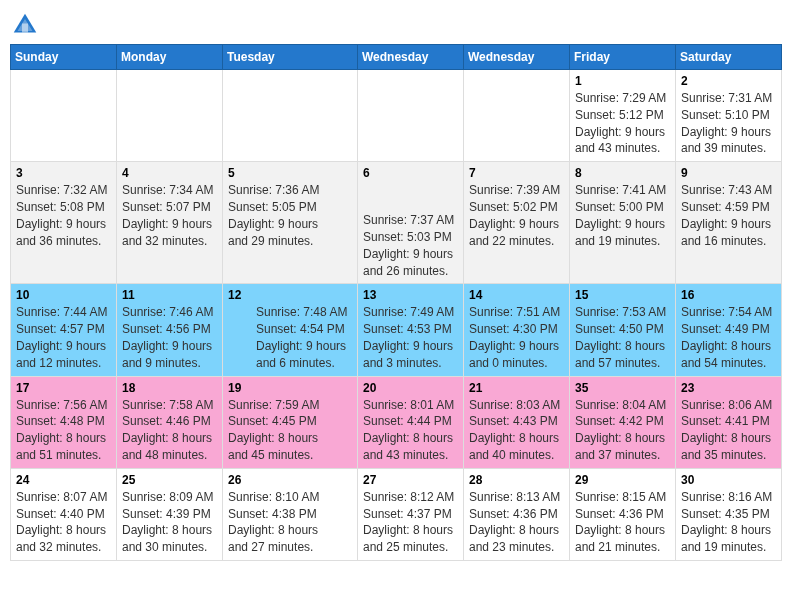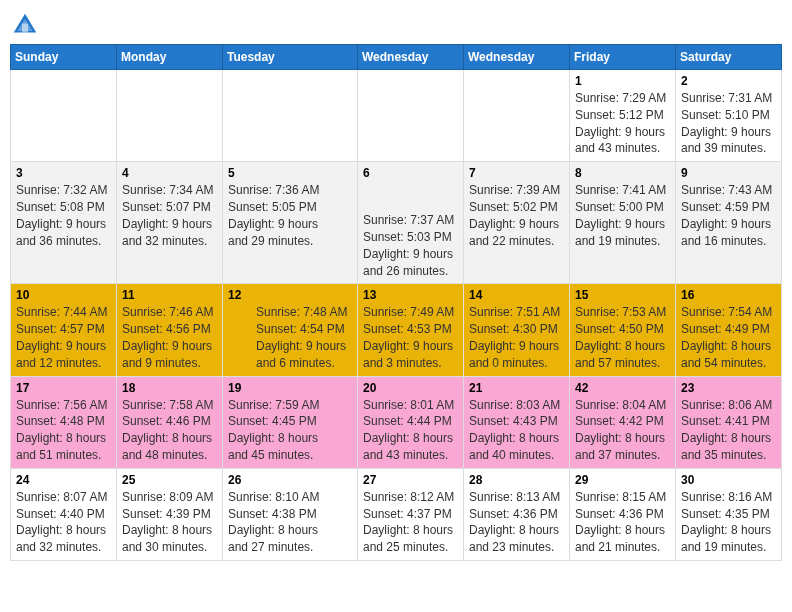--- a/index.html
+++ b/index.html
@@ -91,21 +91,21 @@
       font-size: 12px;
       color: #333;
       line-height: 1.4;
     }
     .empty-cell {
       background: #f9f9f9;
     }
     
     .week-row-1 td { background: #fff; }
     .week-row-2 td { background: #f2f2f2; }
-    .week-row-3 td { background: #eab308; }
+    .week-row-3 td { background: #7dd3fc; }
     .week-row-4 td { background: #f9a8d4; }
     .week-row-5 td { background: #fff; margin-left: 32px; }
   </style>
 </head>
 <body>
 
 <div class="header-row">
   <div class="logo">
     <svg class="logo-icon" viewBox="0 0 40 40">
       <polygon points="20,5 35,30 5,30" fill="#2478cc"></polygon>
@@ -289,21 +289,21 @@
 and 43 minutes.</div>
         </td>
         <td>
           <span class="day-num">21</span>
           <div class="day-info" style="white-space: pre-line;">Sunrise: 8:03 AM
 Sunset: 4:43 PM
 Daylight: 8 hours
 and 40 minutes.</div>
         </td>
         <td>
-          <span class="day-num">42</span>
+          <span class="day-num">35</span>
           <div class="day-info" style="white-space: pre-line;">Sunrise: 8:04 AM
 Sunset: 4:42 PM
 Daylight: 8 hours
 and 37 minutes.</div>
         </td>
         <td>
           <span class="day-num">23</span>
           <div class="day-info" style="white-space: pre-line;">Sunrise: 8:06 AM
 Sunset: 4:41 PM
 Daylight: 8 hours

